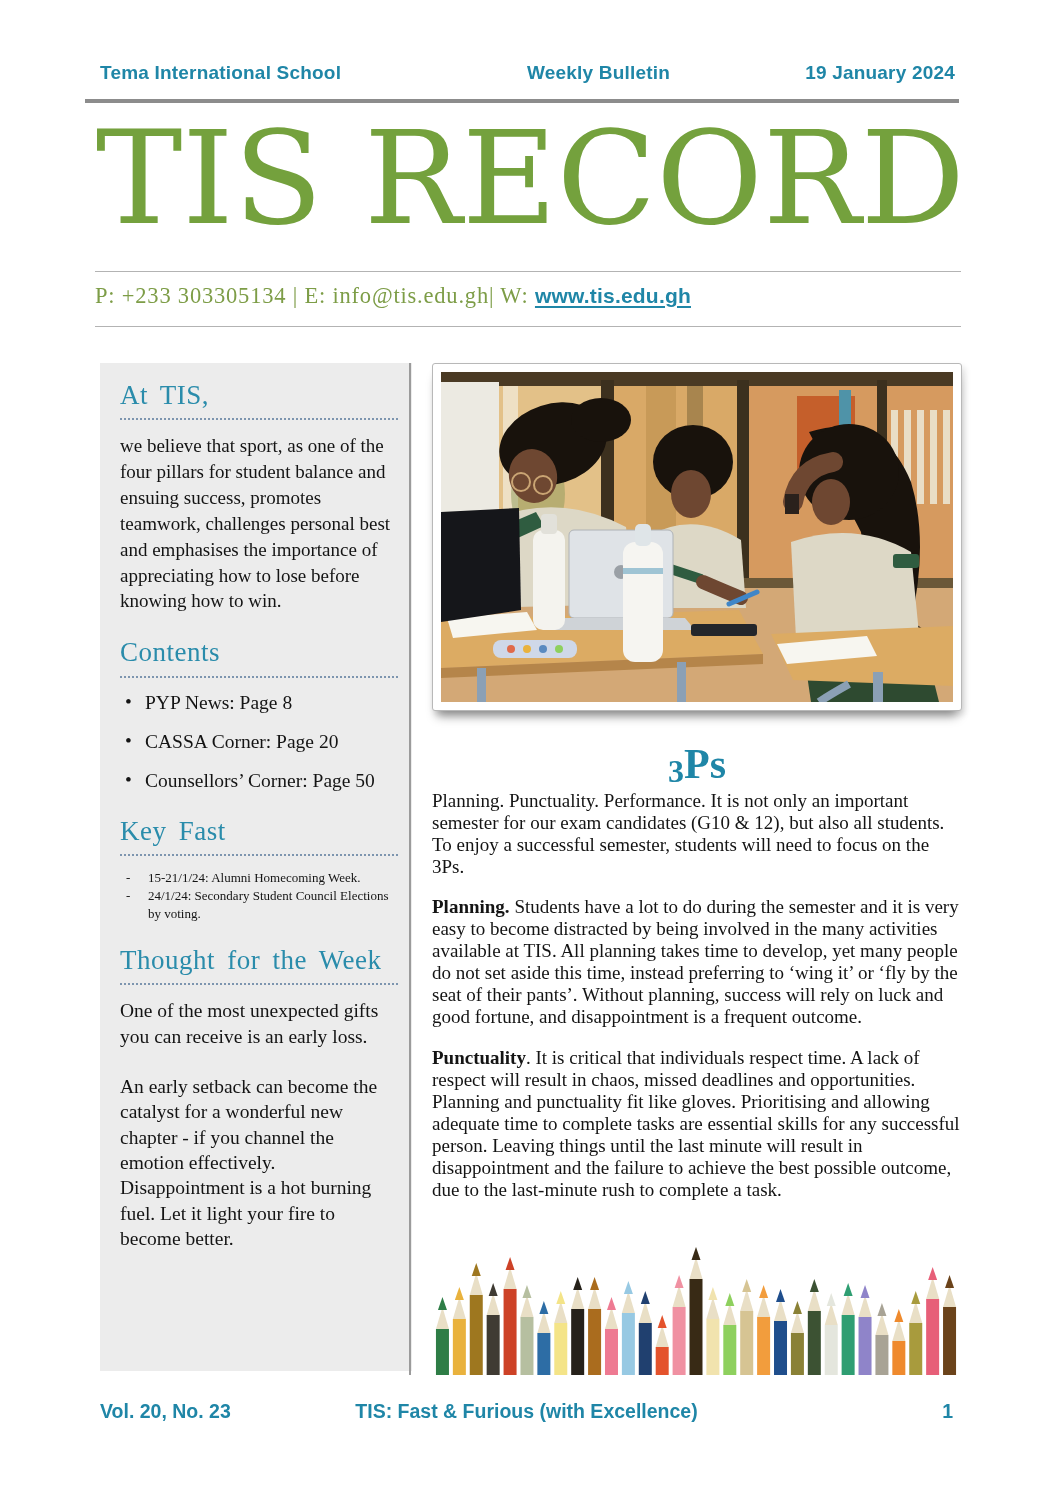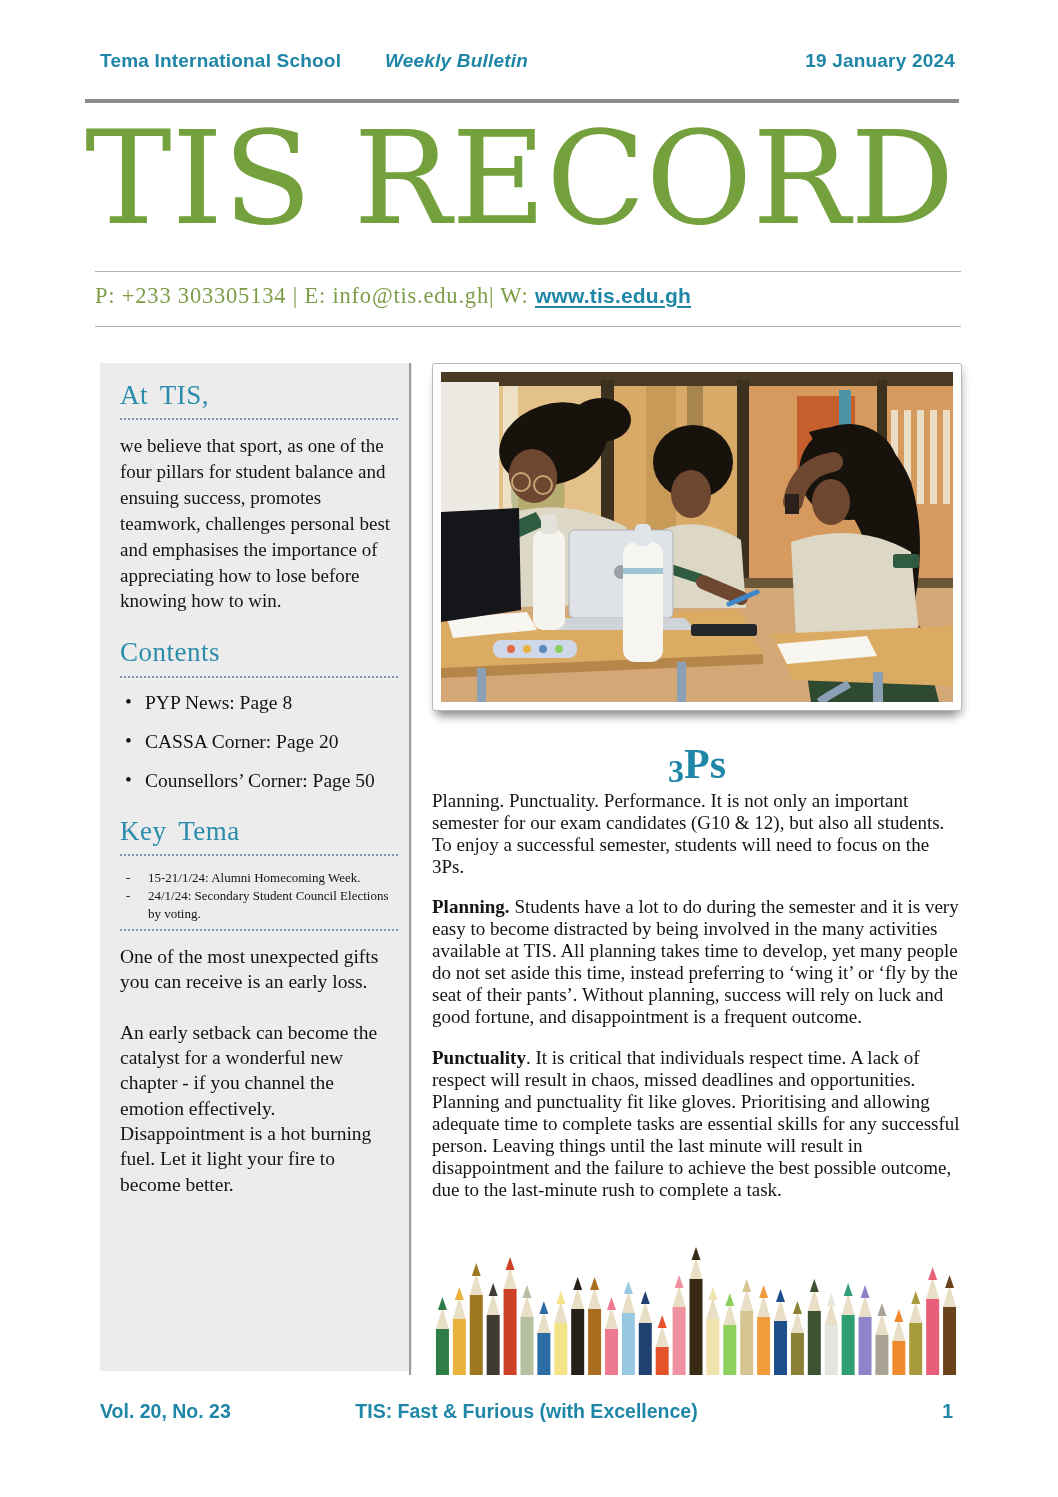--- a/index.html
+++ b/index.html
@@ -4,34 +4,34 @@
 <style>
   * { margin:0; padding:0; box-sizing:border-box; }
   html,body { background:#ffffff; }
   .page {
     position:relative; width:1058px; height:1497px; margin:0 auto;
     background:#ffffff; overflow:hidden;
     font-family:"Liberation Serif", serif; color:#141414;
   }
   
   .header-row {
-    position:absolute; top:50px; left:100px; right:103px;
+    position:absolute; top:62px; left:100px; right:103px;
     display:flex; align-items:baseline;
     font-family:"Liberation Sans", sans-serif; font-size:19px; font-weight:600;
     color:#1f86a7; letter-spacing:.2px;
   }
   .header-row .h-left  { flex:1; text-align:left; }
-  .header-row .h-mid   { flex:1; text-align:left;font-style:italic; }
+  .header-row .h-mid   { flex:1; text-align:right; }
   .header-row .h-right { flex:1; text-align:right; }
   .rule-thick { position:absolute; top:99px; left:85px; width:874px; height:4px; background:#8c8c8c; }
   
   .masthead-title {
     position:absolute; top:106px; left:85px; width:880px; height:160px;
     font-family:"DejaVu Serif", serif; font-size:130px; line-height:1.12;
-    color:#74a13d; text-align:left; white-space:nowrap; letter-spacing:0px;
+    color:#74a13d; text-align:right; white-space:nowrap; letter-spacing:0px;
   }
   .rule-thin { position:absolute; left:95px; width:866px; height:1px; background:#b3b3b3; }
   .rule-a { top:271px; }
   .rule-b { top:326px; }
   .contact-row {
     position:absolute; top:283px; left:95px; width:866px;
     font-size:22.5px; color:#7d9d47; letter-spacing:.8px;
   }
   .contact-row a {
     font-family:"Liberation Sans", sans-serif; font-size:21px; letter-spacing:.2px;
@@ -114,27 +114,28 @@
     <p class="sb-par">we believe that sport, as one of the four pillars for student balance and ensuing success, promotes teamwork, challenges personal best and emphasises the importance of appreciating how to lose before knowing how to win.</p>
 
     <h2 class="sb-heading">Contents</h2>
     <hr class="dotted-divider">
     <ul class="contents-list">
         <li>PYP News: Page 8</li>
         <li>CASSA Corner: Page 20</li>
         <li>Counsellors’ Corner: Page 50</li>
       </ul>
 
-    <h2 class="sb-heading">Key Tema</h2>
+    <h2 class="sb-heading">Key Fast</h2>
     <hr class="dotted-divider">
     <ul class="dates-list">
         <li>15-21/1/24: Alumni Homecoming Week.</li>
         <li>24/1/24: Secondary Student Council Elections by voting.</li>
       </ul>
 
+    <h2 class="sb-heading">Thought for the Week</h2>
     <hr class="dotted-divider">
     <p class="thought-par">One of the most unexpected gifts you can receive is an early loss.</p>
     <p class="thought-par">An early setback can become the catalyst for a wonderful new chapter - if you channel the emotion effectively. Disappointment is a hot burning fuel. Let it light your fire to become better.</p>
 
   </aside>
 
   <div class="divider-v"></div>
 
   <main class="main-col">
 

